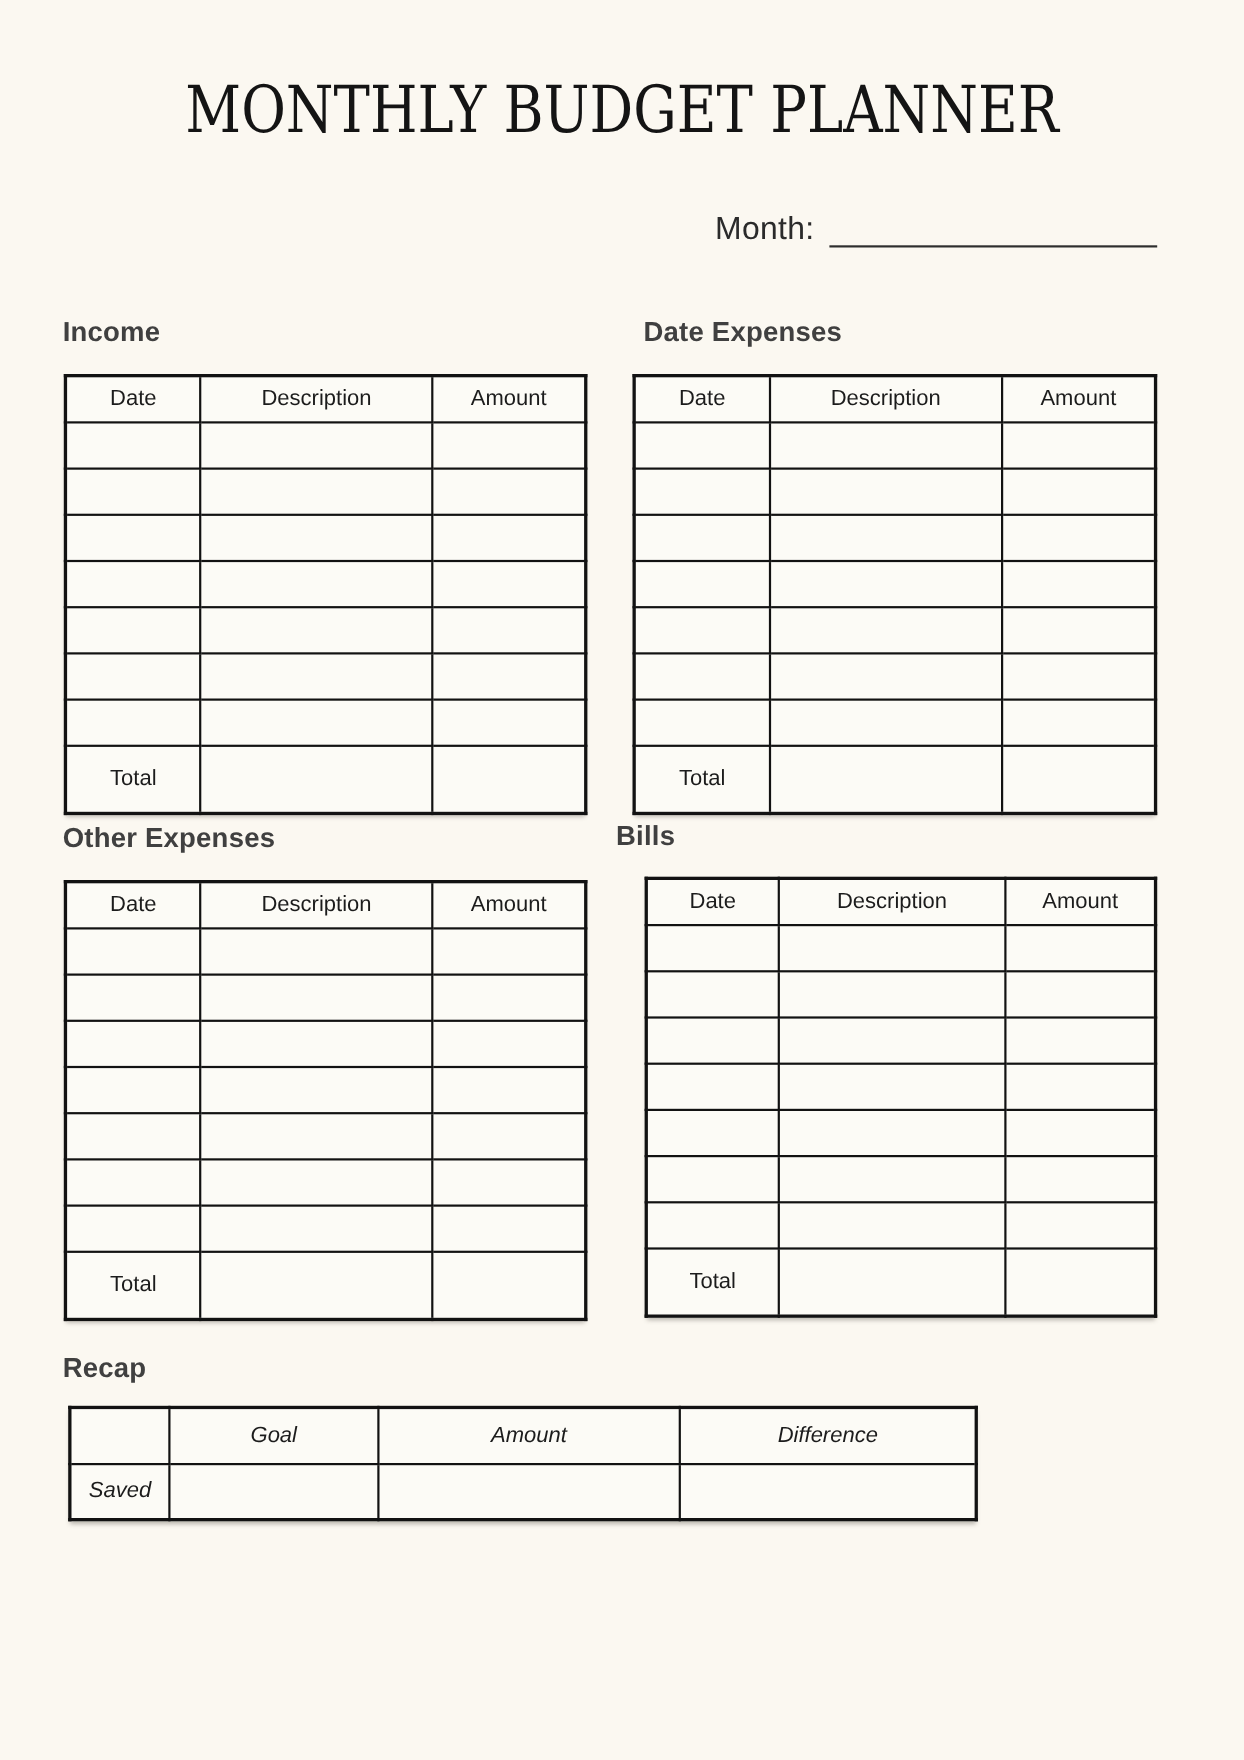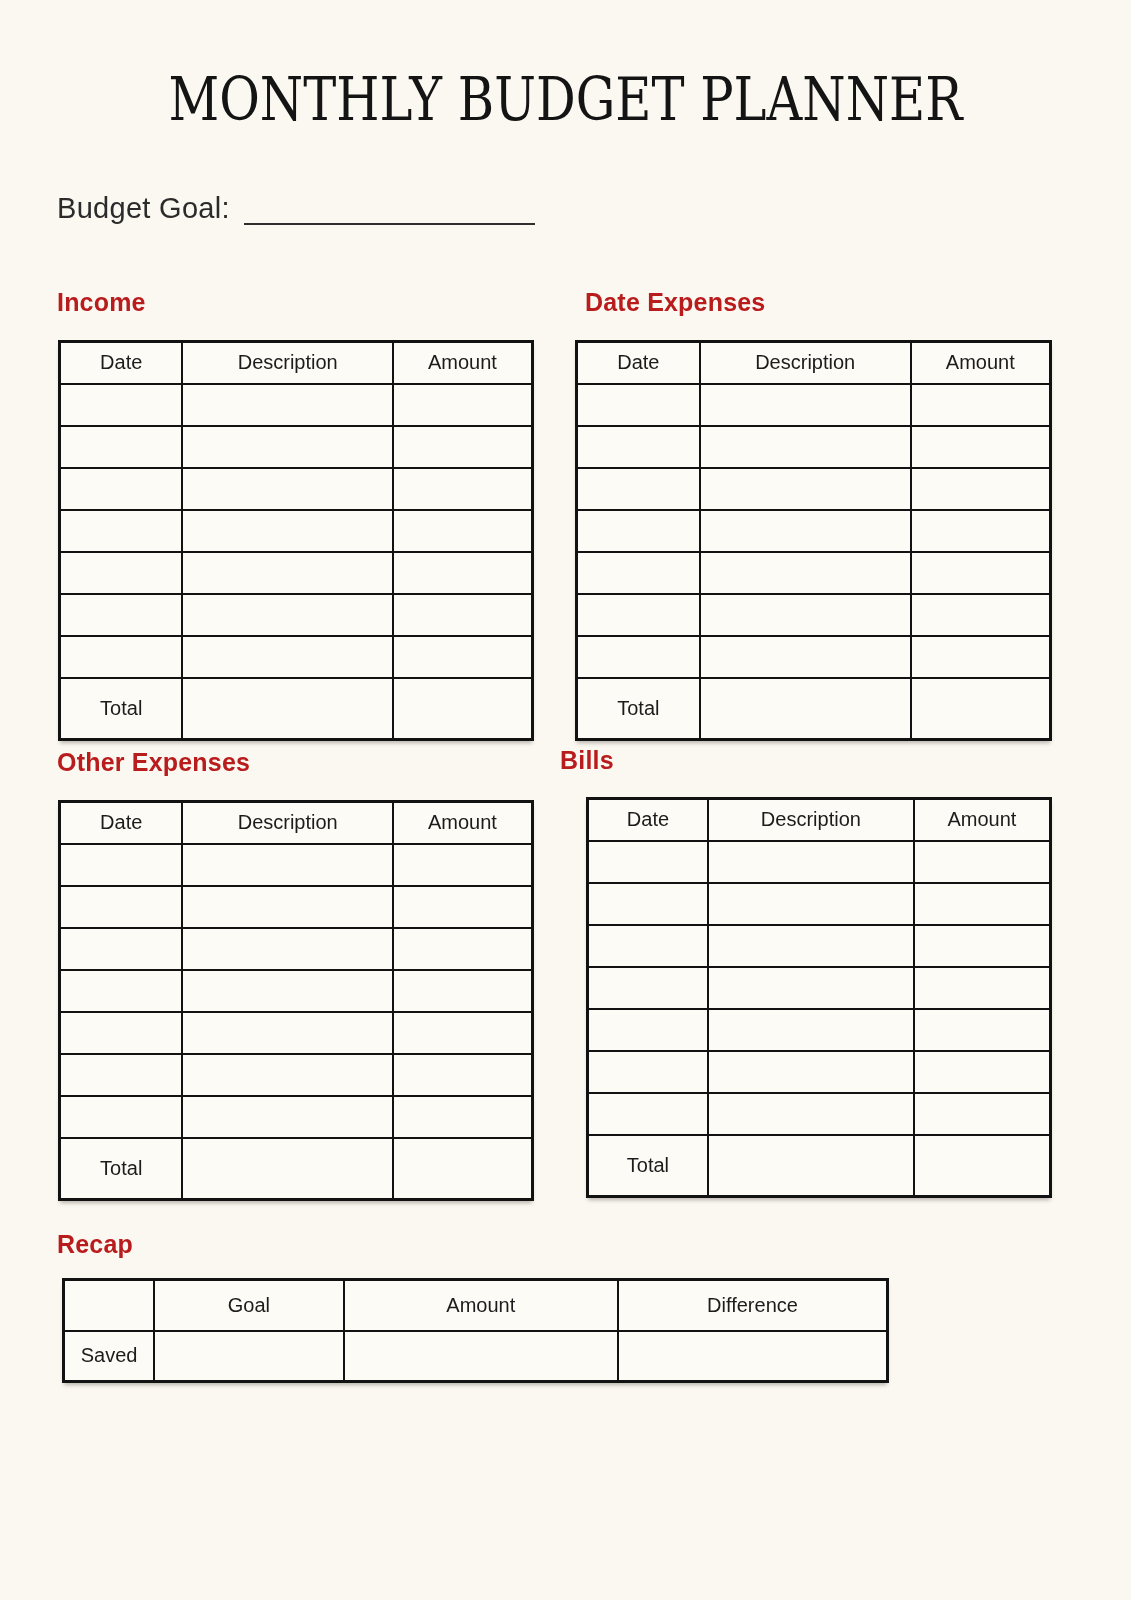--- a/index.html
+++ b/index.html
@@ -59,21 +59,21 @@
     margin-left:14px;
     height:36px;
   }
   
   .sec-h{
     position:absolute;
     margin:0;
     font-size:25px;
     font-weight:700;
     letter-spacing:0.2px;
-    color:#b91c1c;
+    color:#404040;
   }
   #h-income{ left:57px;  top:288px; }
   #h-fixed { left:585px; top:288px; }
   #h-other { left:57px;  top:748px; }
   #h-bills { left:560px; top:746px; }
   #h-recap { left:57px;  top:1230px; }
   
   table.ledger, table.recap{
     position:absolute;
     border-collapse:collapse;
@@ -94,35 +94,35 @@
     overflow:hidden;
   }
   table.ledger thead tr{ height:42px; }
   table.ledger tbody tr{ height:42px; }
   table.ledger tr.total-row{ height:62px; }
   #t-income{ left:58px;  top:340px; width:476px; }
   #t-fixed { left:575px; top:340px; width:477px; }
   #t-other { left:58px;  top:800px; width:476px; }
   #t-bills { left:586px; top:797px; width:466px; }
   
-  #t-recap{ left:62px; top:1278px; width:827px; }
+  #t-recap{ left:62px; top:1278px; width:827px;font-style:italic; }
   table.recap tr{ height:51px; }
 </style>
 </head>
 <body>
 
 <div class="page">
 
   <h1 class="title">MONTHLY BUDGET PLANNER</h1>
 
-  <div class="field field-goal">
-    <span class="field-label">Budget Goal:</span>
+
+  <div class="field field-month">
+    <span class="field-label">Month:</span>
     <span class="field-line"></span>
   </div>
-
 
   <h2 class="sec-h" id="h-income">Income</h2>
   <table class="ledger" id="t-income">
       <colgroup>
         <col style="width: 26%;">
         <col style="width: 44.5%;">
         <col style="width: 29.5%;">
       </colgroup>
       <thead>
         <tr>

